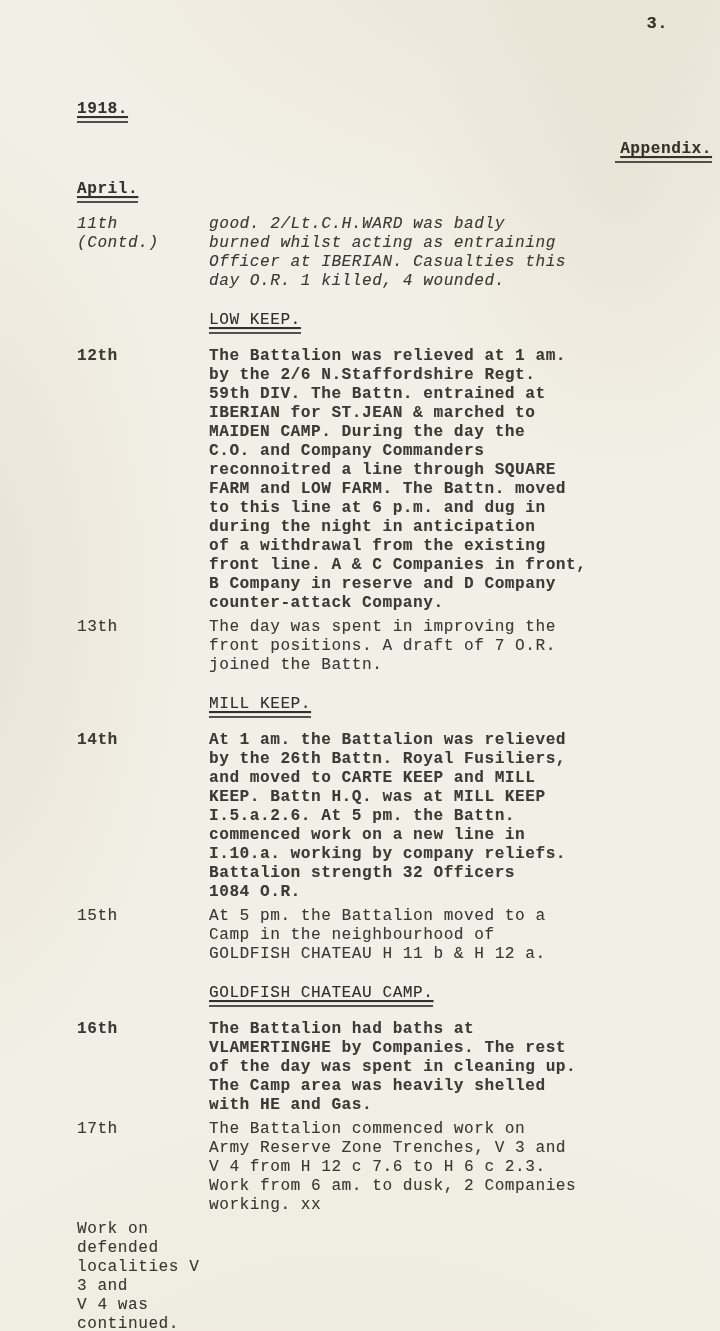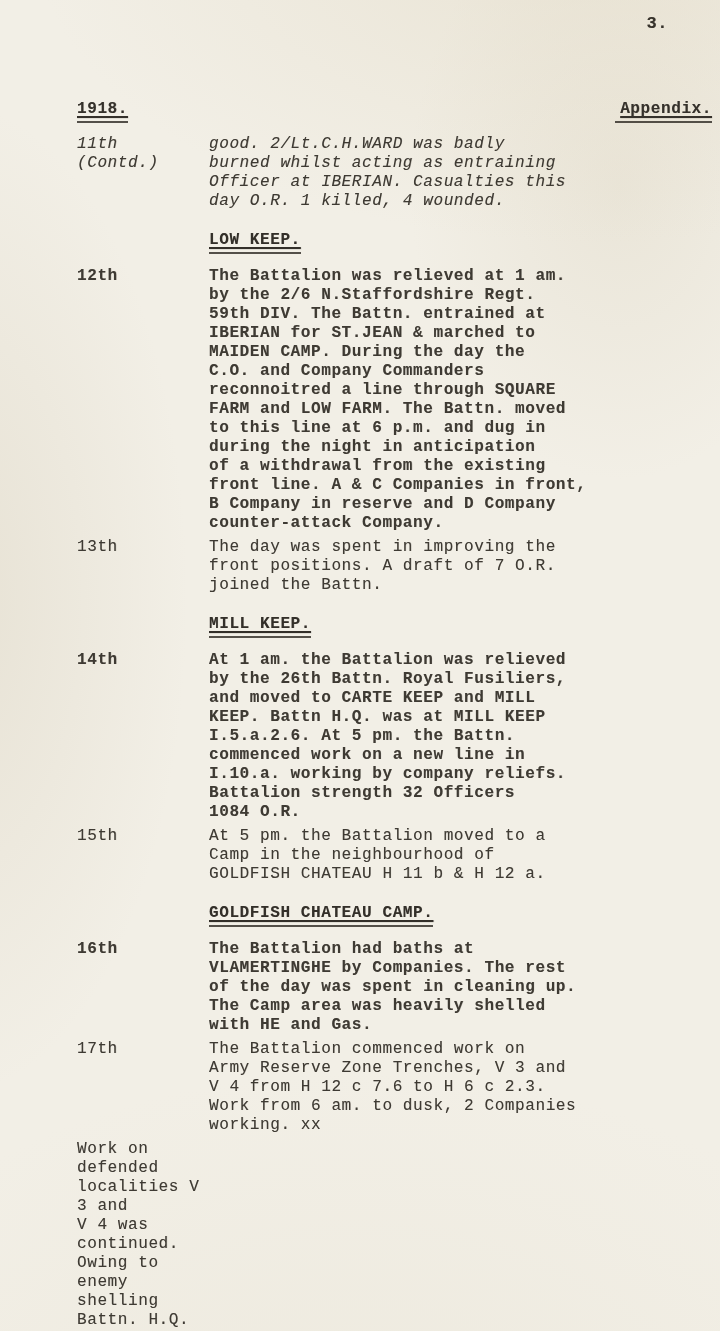--- a/index.html
+++ b/index.html
@@ -45,56 +45,59 @@
   .masthead {
     display: flex;
     justify-content: space-between;
     align-items: flex-start;
     gap: 24px;
   }
   .year-heading, .appendix-heading, .month-heading {
     font-weight: bold;
     color: #35312b;
   }
-  .appendix-heading .u2 { padding-left: 5px; }
+  .appendix-heading .u2 { padding-left: 5px; margin-top: 40px; }
   .month-heading { margin-top: 17px; }
   .entries { margin-top: 12px; }
   .entry {
     display: grid;
     grid-template-columns: 132px 1fr;
     margin-top: 5px;
   }
   .entry:first-child { margin-top: 0; font-style: italic; }
   .section {
     margin: 20px 0 13px;
     padding-left: 132px;
   }
   .section + .entry { margin-top: 13px; font-weight: bold; }
   .section-heading {
-    font-weight: bold;
+    font-weight: normal;
     color: #332f29;
   }
   .entry-date, .entry-text { white-space: pre-line; }
 </style>
 </head>
 <body>
 
 <div class="page">
 
   <div class="page-number">3.</div>
 
   <div class="masthead">
     <div class="year-heading">
       <span class="u2">1918.</span>
     </div>
     <div class="appendix-heading">
       <span class="u2">Appendix.</span>
     </div>
   </div>
 
+  <div class="month-heading">
+    <span class="u2">April.</span>
+  </div>
 
   <div class="entries">
 
     <div class="entry">
       <div class="entry-date"><span>11th</span>
         <div>(Contd.)</div>
       </div>
       <div class="entry-text">good.  2/Lt.C.H.WARD was badly
 burned whilst acting as entraining
 Officer at IBERIAN.  Casualties this

